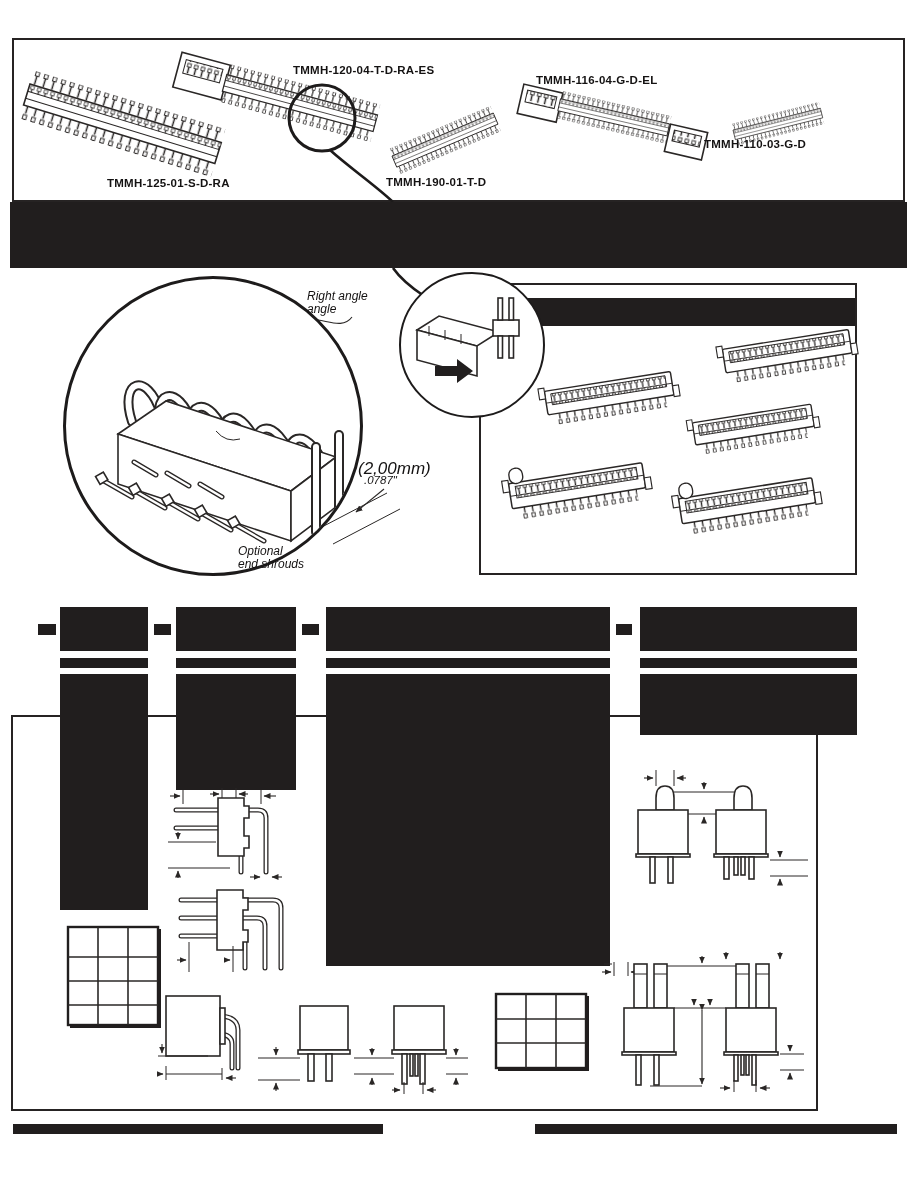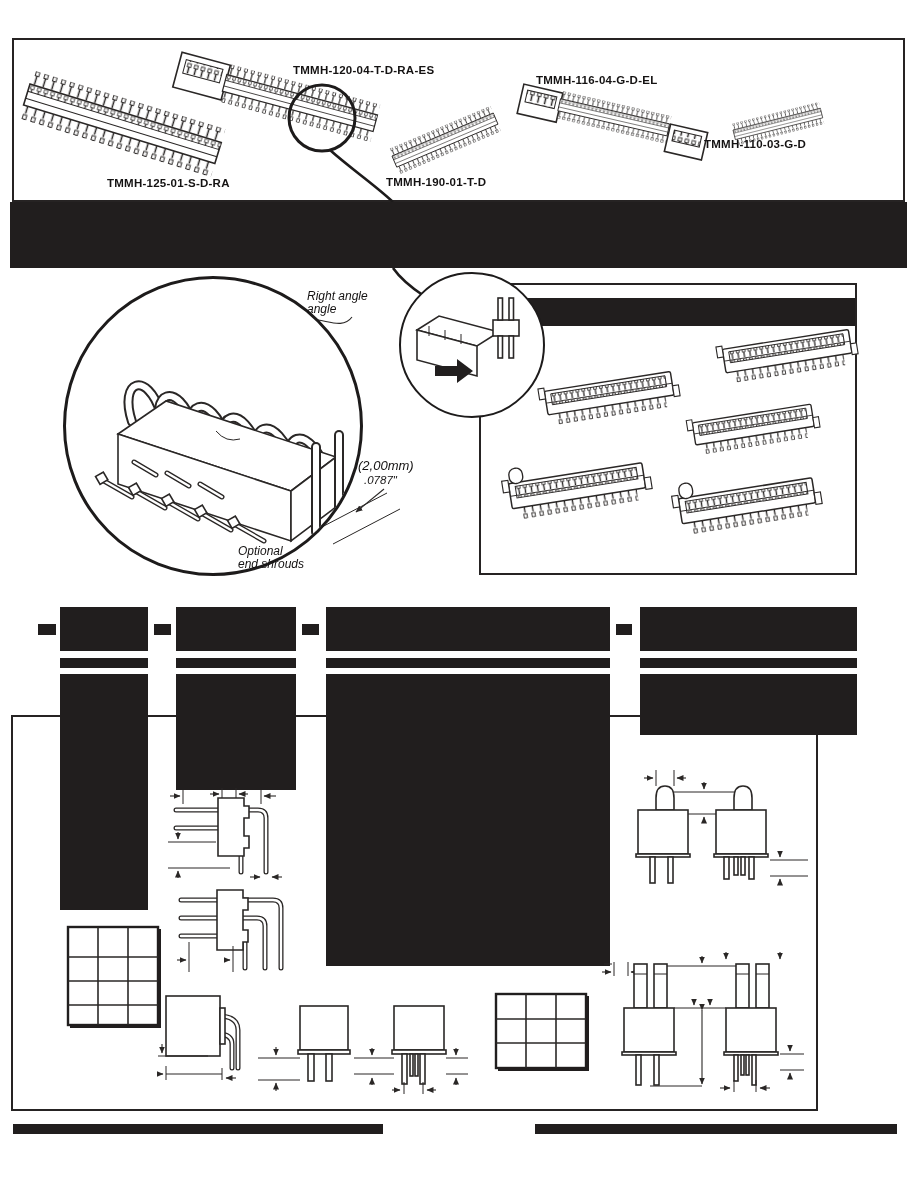--- a/index.html
+++ b/index.html
@@ -178,21 +178,21 @@
       <path class="T1" d="M273,156 V243"></path>
         <path class="T2" d="M273,156 V243"></path>
     </g>
   </svg>
 </div>
 
 <div class="ann" style="left:307px;top:290px">
   <div>Right angle</div>
   <div>angle</div>
 </div>
-<div class="ann" style="left:358px;top:459px;font-size:13px">(2,00mm)</div>
+<div class="ann" style="left:358px;top:459px;font-size:17px">(2,00mm)</div>
 <div class="ann" style="left:364px;top:474px;font-size:11.5px">.0787"</div>
 <div class="ann" style="left:238px;top:545px">
   <div>Optional</div>
   <div>end shrouds</div>
 </div>
 
 <div class="box" style="left:479px;top:283px;width:378px;height:292px"></div>
 <div class="blk" style="left:481px;top:298px;width:374px;height:28px"></div>
 
 <svg class="draw" style="left:479px;top:283px" width="378" height="292" viewBox="0 0 378 292">

